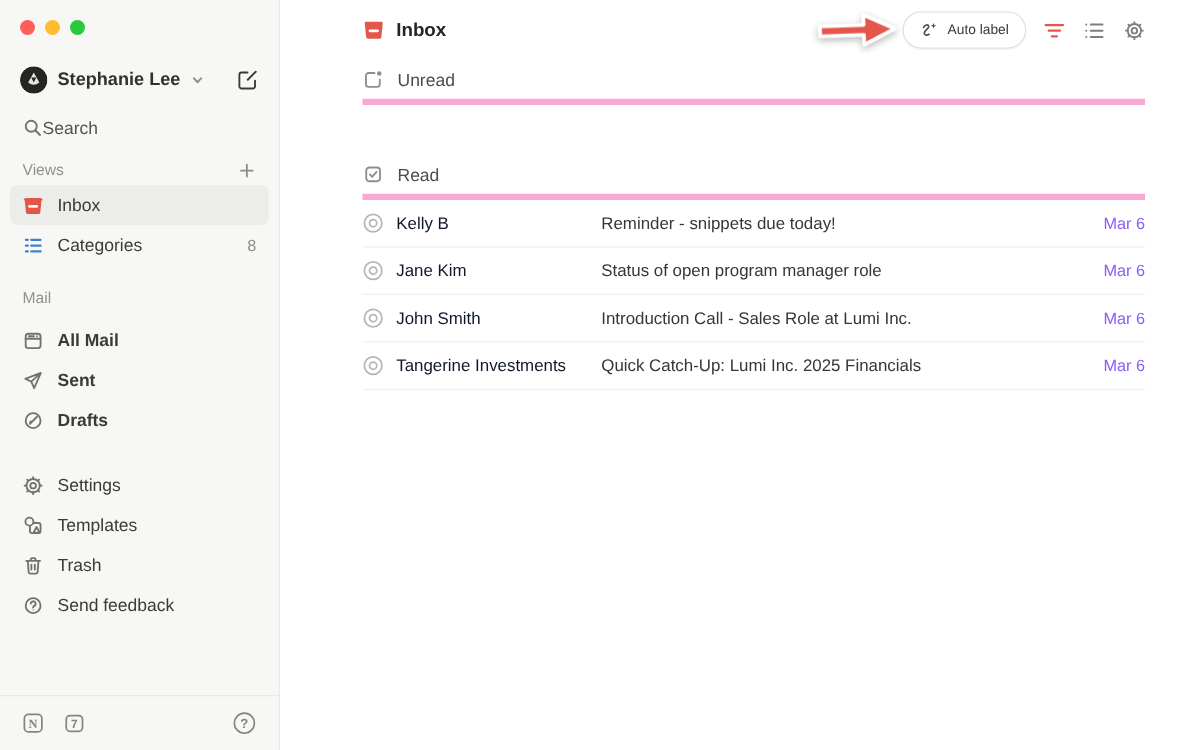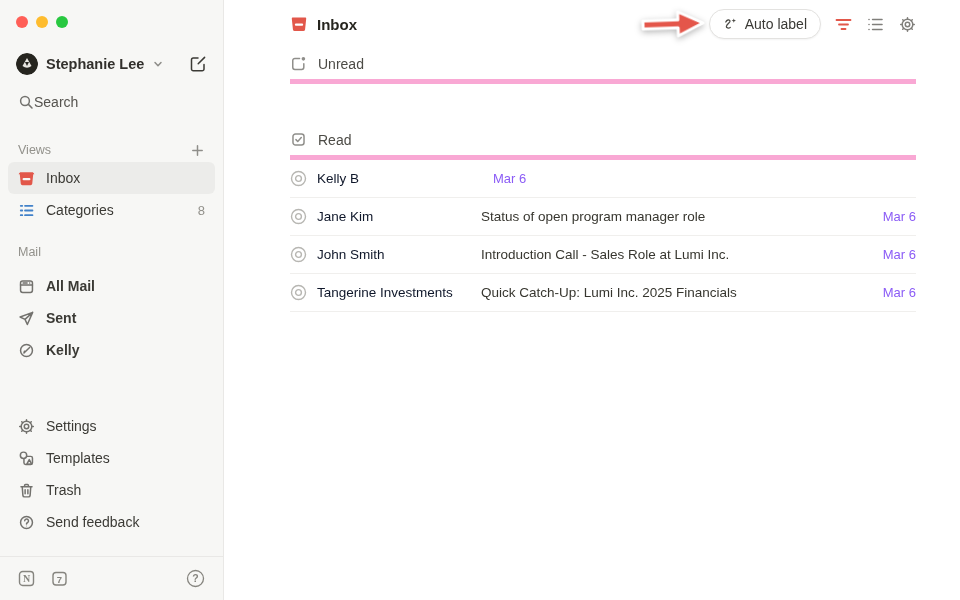--- a/index.html
+++ b/index.html
@@ -20,50 +20,50 @@
   .light { width:12px; height:12px; border-radius:50%; }
 
   .profile-row { display:flex; align-items:center; margin-top:22px; height:28px; padding:0 8px; }
   .profile-main { display:flex; align-items:center; gap:8px; cursor:pointer; }
   .avatar { width:22px; height:22px; border-radius:50%; overflow:hidden; }
   .profile-name { font-weight:700; font-size:14.5px; color:#32302c; }
   .compose { margin-left:auto; cursor:pointer; }
 
   .search-row { display:flex; align-items:center; height:28px; margin-top:10px; padding:0 10px; color:#55534e; cursor:pointer; }
 
-  .sec-head { display:flex; align-items:center; height:24px; margin-top:22px; padding:0 10px; }
+  .sec-head { display:flex; align-items:center; height:24px; margin-top:8px; padding:0 10px; }
   .sec-head.mail { margin-top:14px; }
   .sec-label { font-size:12.5px; color:#92918b; font-weight:500; }
   .sec-plus { margin-left:auto; cursor:pointer; }
 
   .item { display:flex; align-items:center; gap:11px; height:32px; padding:0 10px; border-radius:6px; cursor:pointer; color:#3b3a35; }
   .item.selected { background:#ececea; }
   .item .badge { margin-left:auto; font-size:13px; color:#92918b; }
-  .tools-group { margin-top:44px; }
+  .tools-group { margin-top:20px; }
   .mail-group { margin-top:6px;font-weight:bold; }
 
   .side-footer { margin-top:auto; }
   .side-footer .divider { height:1px; background:#e9e8e6; margin:0 -8px; }
   .footer-row { display:flex; align-items:center; height:43px; padding:0 10px; gap:16px; }
   .footer-help { margin-left:auto; }
   .footer-row svg { cursor:pointer; }
 
   
   .main { flex:1; background:#fff; padding:0 44px 0 66px; display:flex; flex-direction:column; }
   .main-header { height:48px; display:flex; align-items:center; }
   .title-group { display:flex; align-items:center; gap:9px; }
   .main-title { font-weight:700; font-size:15px; color:#26251f; }
   .header-tools { margin-left:auto; display:flex; align-items:center; }
   .annot-arrow { transform:rotate(-2deg); margin-right:1px; }
   .pill {
     display:flex; align-items:center; gap:7px; height:30px; padding:0 13px;
     border:1px solid #e3e2e0; border-radius:16px; background:#fff;
     box-shadow:0 1px 2px rgba(0,0,0,.05); cursor:pointer;
   }
-  .pill-label { font-size:14px; font-weight:500; color:#3a3935; }
+  .pill-label { font-size:11px; font-weight:500; color:#3a3935; }
   .tool-icons { display:flex; align-items:center; gap:15px; margin-left:14px; }
   .tool-icons > span { cursor:pointer; display:flex; }
 
   .section-row { display:flex; align-items:center; gap:11px; height:36px; border-bottom:5px solid #f9a8d4; color:#4c4b46; cursor:pointer; }
   .section-label { font-size:14px; font-weight:500; }
   .section-gap { height:40px; }
 
   .email-row { display:flex; align-items:center; height:38px; border-bottom:1px solid #f0efed; cursor:pointer; }
   .email-row .sender { width:164px; margin-left:10px; font-weight:500; font-size:13.5px; color:#0f172a; white-space:nowrap; overflow:hidden; }
   .email-row .subject { flex:1; font-size:13.5px; color:#37362f; white-space:nowrap; overflow:hidden; }
@@ -166,21 +166,21 @@
       </span>
       <span>Sent</span>
     </div>
     <div class="item">
       <span>
         <svg width="17" height="17" viewBox="0 0 16 16" fill="none" stroke="#73726e" stroke-width="1.4" stroke-linecap="round">
           <circle cx="8" cy="8" r="5.6"></circle>
           <path d="M5.6 10.4 L10.9 5.1 M5.6 10.4 l.5-1.8"></path>
         </svg>
       </span>
-      <span>Kelly</span>
+      <span>Drafts</span>
     </div>
   </div>
 
   <div class="tools-group">
     <div class="item">
       <span>
         <svg width="17" height="17" viewBox="0 0 16 16" fill="none" stroke="#73726e" stroke-width="1.4" stroke-linecap="round">
           <circle cx="8" cy="8" r="2.1"></circle>
           <path d="M8 1.6 V3 M8 13 v1.4 M1.6 8 H3 M13 8 h1.4 M3.5 3.5 L4.5 4.5 M11.5 11.5 l1 1 M12.5 3.5 L11.5 4.5 M4.5 11.5 l-1 1"></path>
           <circle cx="8" cy="8" r="5"></circle>
@@ -316,20 +316,21 @@
   </div>
 
   <div class="email-row">
     <span>
       <svg width="17" height="17" viewBox="0 0 17 17" fill="none" stroke="#b7b6b2" stroke-width="1.4">
         <circle cx="8.5" cy="8.5" r="7"></circle>
           <circle cx="8.5" cy="8.5" r="2.9"></circle>
       </svg>
     </span>
     <span class="sender">Kelly B</span>
+    <span class="subject">Reminder - snippets due today!</span>
     <span class="date">Mar 6</span>
   </div>
 
   <div class="email-row">
     <span>
       <svg width="17" height="17" viewBox="0 0 17 17" fill="none" stroke="#b7b6b2" stroke-width="1.4">
         <circle cx="8.5" cy="8.5" r="7"></circle>
           <circle cx="8.5" cy="8.5" r="2.9"></circle>
       </svg>
     </span>

